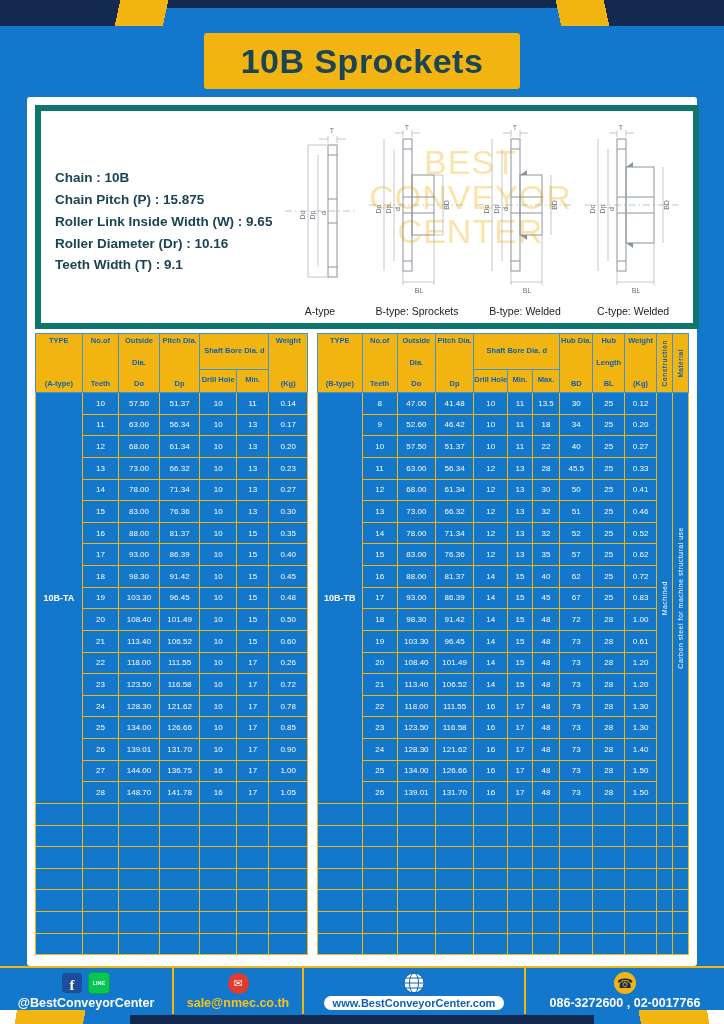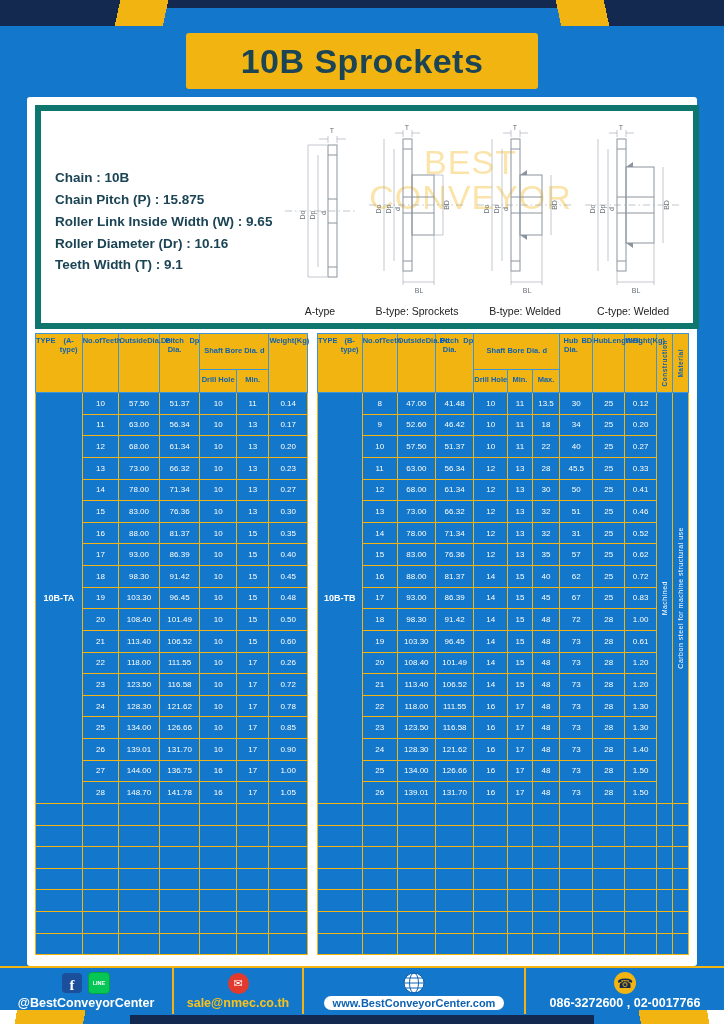--- a/index.html
+++ b/index.html
@@ -3,21 +3,21 @@
 <meta charset="utf-8">
 <style>
   html,body{margin:0;padding:0}
   .page{position:relative;width:724px;height:1024px;background:#1377CB;overflow:hidden;font-family:"Liberation Sans",sans-serif}
   
   .topbar{position:absolute;top:0;left:0;width:100%;height:8px;background:#13294F}
   .corner{position:absolute;top:0;width:235px;height:26px}
   .corner.l{left:0;background:linear-gradient(102deg,#13294F 50%,#F2B411 50% 70%,rgba(0,0,0,0) 70%)}
   .corner.r{right:0;background:linear-gradient(-102deg,#13294F 50%,#F2B411 50% 70%,rgba(0,0,0,0) 70%)}
   
-  .banner{position:absolute;top:33px;left:50%;transform:translateX(-50%);width:352px;height:56px;background:#F2B411;border-radius:3px;display:flex;align-items:center;justify-content:center;color:#1B4455;font-size:34px;font-weight:bold;letter-spacing:.5px}
+  .banner{position:absolute;top:33px;left:50%;transform:translateX(-50%);width:316px;height:56px;background:#F2B411;border-radius:3px;display:flex;align-items:center;justify-content:center;color:#1B4455;font-size:34px;font-weight:bold;letter-spacing:.5px}
   
   .card{position:absolute;top:97px;left:27px;width:670px;height:869px;background:#fff;border-radius:3px}
   .spec-panel{position:absolute;top:8px;left:8px;width:652px;height:212px;border:6px solid #0f766e;display:flex;background:#fff}
   .spec-text{width:226px;padding:56px 0 0 14px;color:#1B4455;font-size:13.5px;font-weight:bold;line-height:1.62;white-space:nowrap}
   .figs{flex:1;position:relative;display:flex;align-items:flex-end;justify-content:space-between;padding:4px 10px 6px 0}
   .wm{position:absolute;top:34px;left:46%;transform:translateX(-50%);text-align:center;color:rgba(244,184,30,.38);font-weight:normal;font-size:34px;line-height:1.02;letter-spacing:1px;z-index:0;white-space:nowrap}
   .fig{position:relative;z-index:1;display:flex;flex-direction:column;align-items:center}
   .fig .cap{font-size:10.5px;color:#222;margin-top:10px}
   svg .ln{stroke:#8b949e;stroke-width:1;fill:none}
   svg .dim{stroke:#a9b0b7;stroke-width:.7;fill:none}
@@ -26,21 +26,21 @@
   .fig svg text{font-size:7px;fill:#677077;font-family:"Liberation Sans",sans-serif}
   
   .tables{position:absolute;top:236px;left:8px;width:654px;display:flex;gap:9px}
   table{border-collapse:collapse;table-layout:fixed;border:1.5px solid #F2B411}
   #tableA{width:273px}
   #tableB{width:372px}
   th{background:#F2B411;color:#0E62B4;font-weight:bold;font-size:7.5px;border:1px solid #3f94d8;padding:0;vertical-align:middle;text-align:center;line-height:1.15}
   td{background:#1377CB;color:#fff;font-size:8px;border:1px solid #F2B411;text-align:center;vertical-align:middle;height:20.6px;padding:0;overflow:hidden}
   tr.h1 th{height:34px}
   tr.h2 th{height:22px}
-  .ths{display:flex;justify-content:space-between;height:52px;padding:3px 0}
+  .ths{display:flex;flex-direction:column;justify-content:space-between;height:52px;padding:3px 0}
   .type-cell{font-size:9px;font-weight:bold}
   .vert{writing-mode:vertical-rl;transform:rotate(180deg);margin:0 auto;font-size:7px;white-space:nowrap;letter-spacing:.5px}
   th .vert{font-size:6.5px;color:#0E62B4}
   
   .footer{position:absolute;left:0;top:966px;width:724px;height:46px;border-top:2px solid #F2B411;display:flex;background:#1377CB}
   .fsec{display:flex;flex-direction:column;align-items:center;justify-content:center;gap:2px;border-right:2px solid #F2B411;padding:2px 0}
   .fsec.s4{border-right:none}
   .fsec.s1{width:172px}.fsec.s2{width:128px}.fsec.s3{width:220px}.fsec.s4{flex:1}
   .ficons{display:flex;gap:6px;align-items:center}
   .icon-fb{width:20px;height:20px;border-radius:4px;background:#1b4e9b;color:#fff;font-weight:bold;font-size:15px;display:flex;align-items:flex-end;justify-content:center;font-family:"Liberation Serif",serif;line-height:1.1}
@@ -79,20 +79,21 @@
         <div>Chain Pitch (P) : 15.875</div>
         <div>Roller Link Inside Width (W) : 9.65</div>
         <div>Roller Diameter (Dr) : 10.16</div>
         <div>Teeth Width (T) : 9.1</div>
       </div>
 
       <div class="figs">
         <div class="wm">
           <div>BEST</div>
           <div>CONVEYOR</div>
+          <div>CENTER</div>
         </div>
 
         <div class="fig">
           <svg width="78" height="170" viewBox="0 0 78 170">
             <line class="cl" x1="4" y1="86" x2="74" y2="86"></line>
             <rect class="ln" x="47" y="20" width="9" height="132"></rect>
             <line class="ln" x1="47" y1="30" x2="56" y2="30"></line>
             <line class="ln" x1="47" y1="142" x2="56" y2="142"></line>
             <line class="ln" x1="47" y1="74" x2="56" y2="74"></line>
             <line class="ln" x1="47" y1="98" x2="56" y2="98"></line>
@@ -628,21 +629,21 @@
               <td>25</td>
               <td>0.46</td>
             </tr>
             <tr>
               <td>14</td>
               <td>78.00</td>
               <td>71.34</td>
               <td>12</td>
               <td>13</td>
               <td>32</td>
-              <td>31</td>
+              <td>52</td>
               <td>25</td>
               <td>0.52</td>
             </tr>
             <tr>
               <td>15</td>
               <td>83.00</td>
               <td>76.36</td>
               <td>12</td>
               <td>13</td>
               <td>35</td>

